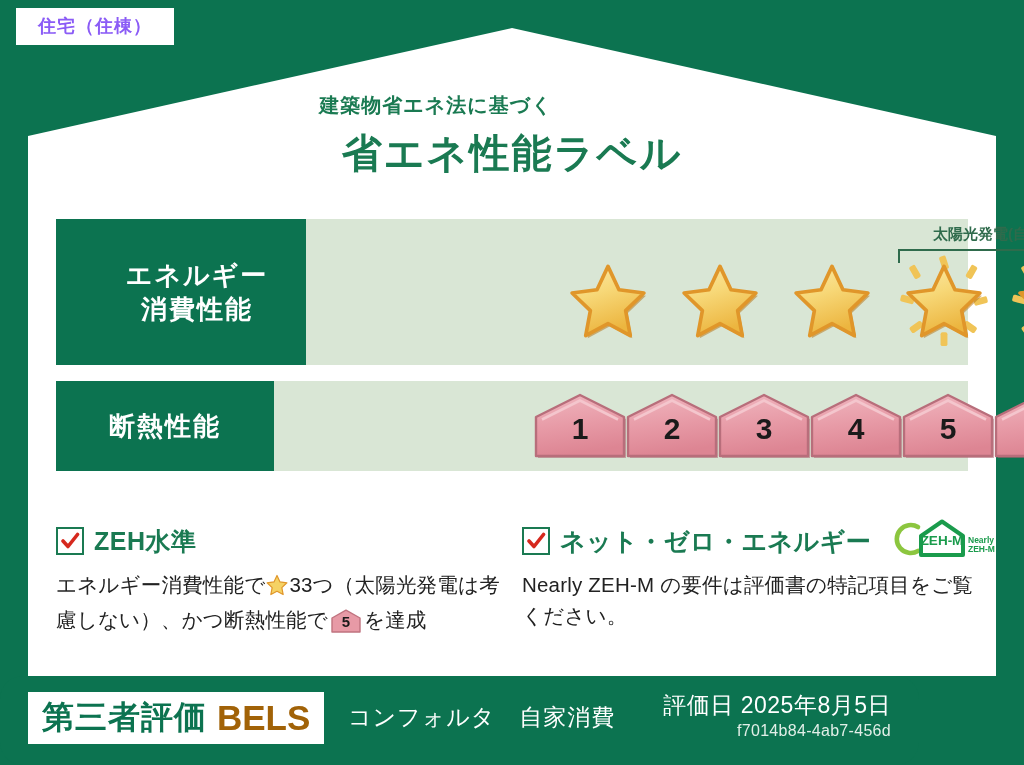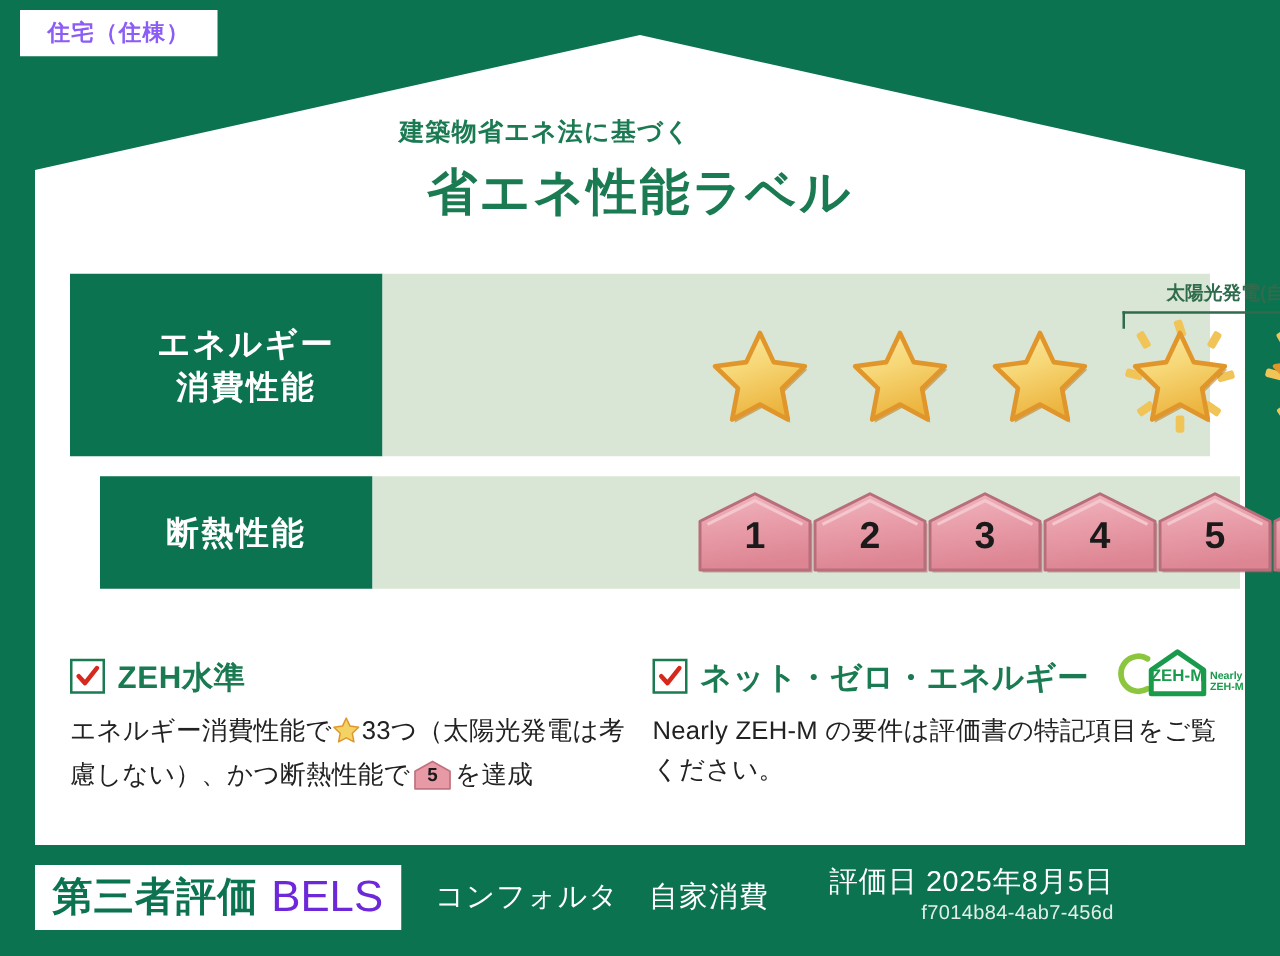--- a/index.html
+++ b/index.html
@@ -57,21 +57,21 @@
   .row{position:absolute;display:flex;}
   .row-label{
     background:#0c7350;color:#fff;
     display:flex;flex-direction:column;align-items:center;justify-content:center;
     font-weight:bold;letter-spacing:2px;line-height:1.32;
   }
   .row-body{background:#d9e6d5;position:relative;flex:1;}
 
   #row-energy{left:56px;top:219px;width:912px;height:146px;}
   #row-energy .row-label{width:218px;font-size:26px;padding-left:32px;}
-  #row-insul{left:56px;top:381px;width:912px;height:90px;margin-left:24px;}
+  #row-insul{left:56px;top:381px;width:912px;height:90px;}
   #row-insul .row-label{width:218px;font-size:26px;}
 
   
   .solar-cap{
     position:absolute;left:582px;top:6px;width:250px;text-align:center;
     font-size:15px;color:#2f6b4c;font-weight:bold;white-space:nowrap;
   }
   .solar-bracket{
     position:absolute;left:592px;top:30px;width:228px;height:14px;
     border:2px solid #2f6b4c;border-bottom:none;box-sizing:border-box;
@@ -115,21 +115,21 @@
   }
   .zehm-logo{display:inline-block;vertical-align:-9px;margin-left:8px;}
 
   
   .footer{position:absolute;left:0;bottom:0;width:919px;height:89px;background:#0c7350;border-radius:23px;}
   .bels{
     position:absolute;left:28px;top:16px;
     background:#fff;height:52px;display:flex;align-items:center;padding:0 14px;
   }
   .bels .ja{color:#0c7350;font-size:32px;font-weight:bold;letter-spacing:1px;}
-  .bels .en{color:#6d28d9;font-size:35px;font-weight:normal;letter-spacing:0px;margin-left:10px;}
+  .bels .en{color:#a16207;font-size:35px;font-weight:bold;letter-spacing:0px;margin-left:10px;}
   .proj{
     position:absolute;left:348px;top:26px;
     color:#fff;font-size:23px;letter-spacing:1px;
   }
   .fdate{
     position:absolute;right:28px;top:14px;text-align:right;
     color:#fff;font-size:23px;letter-spacing:.5px;
   }
   .fid{
     position:absolute;right:28px;top:46px;text-align:right;

